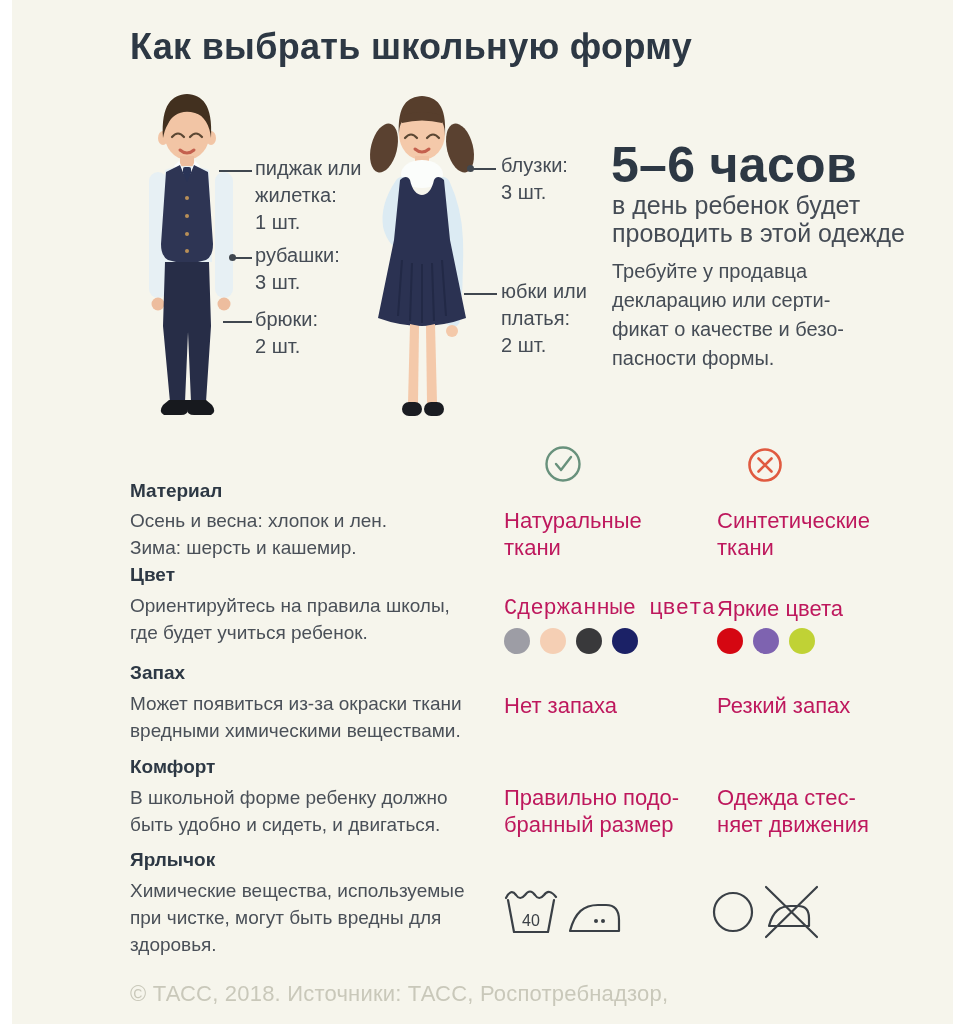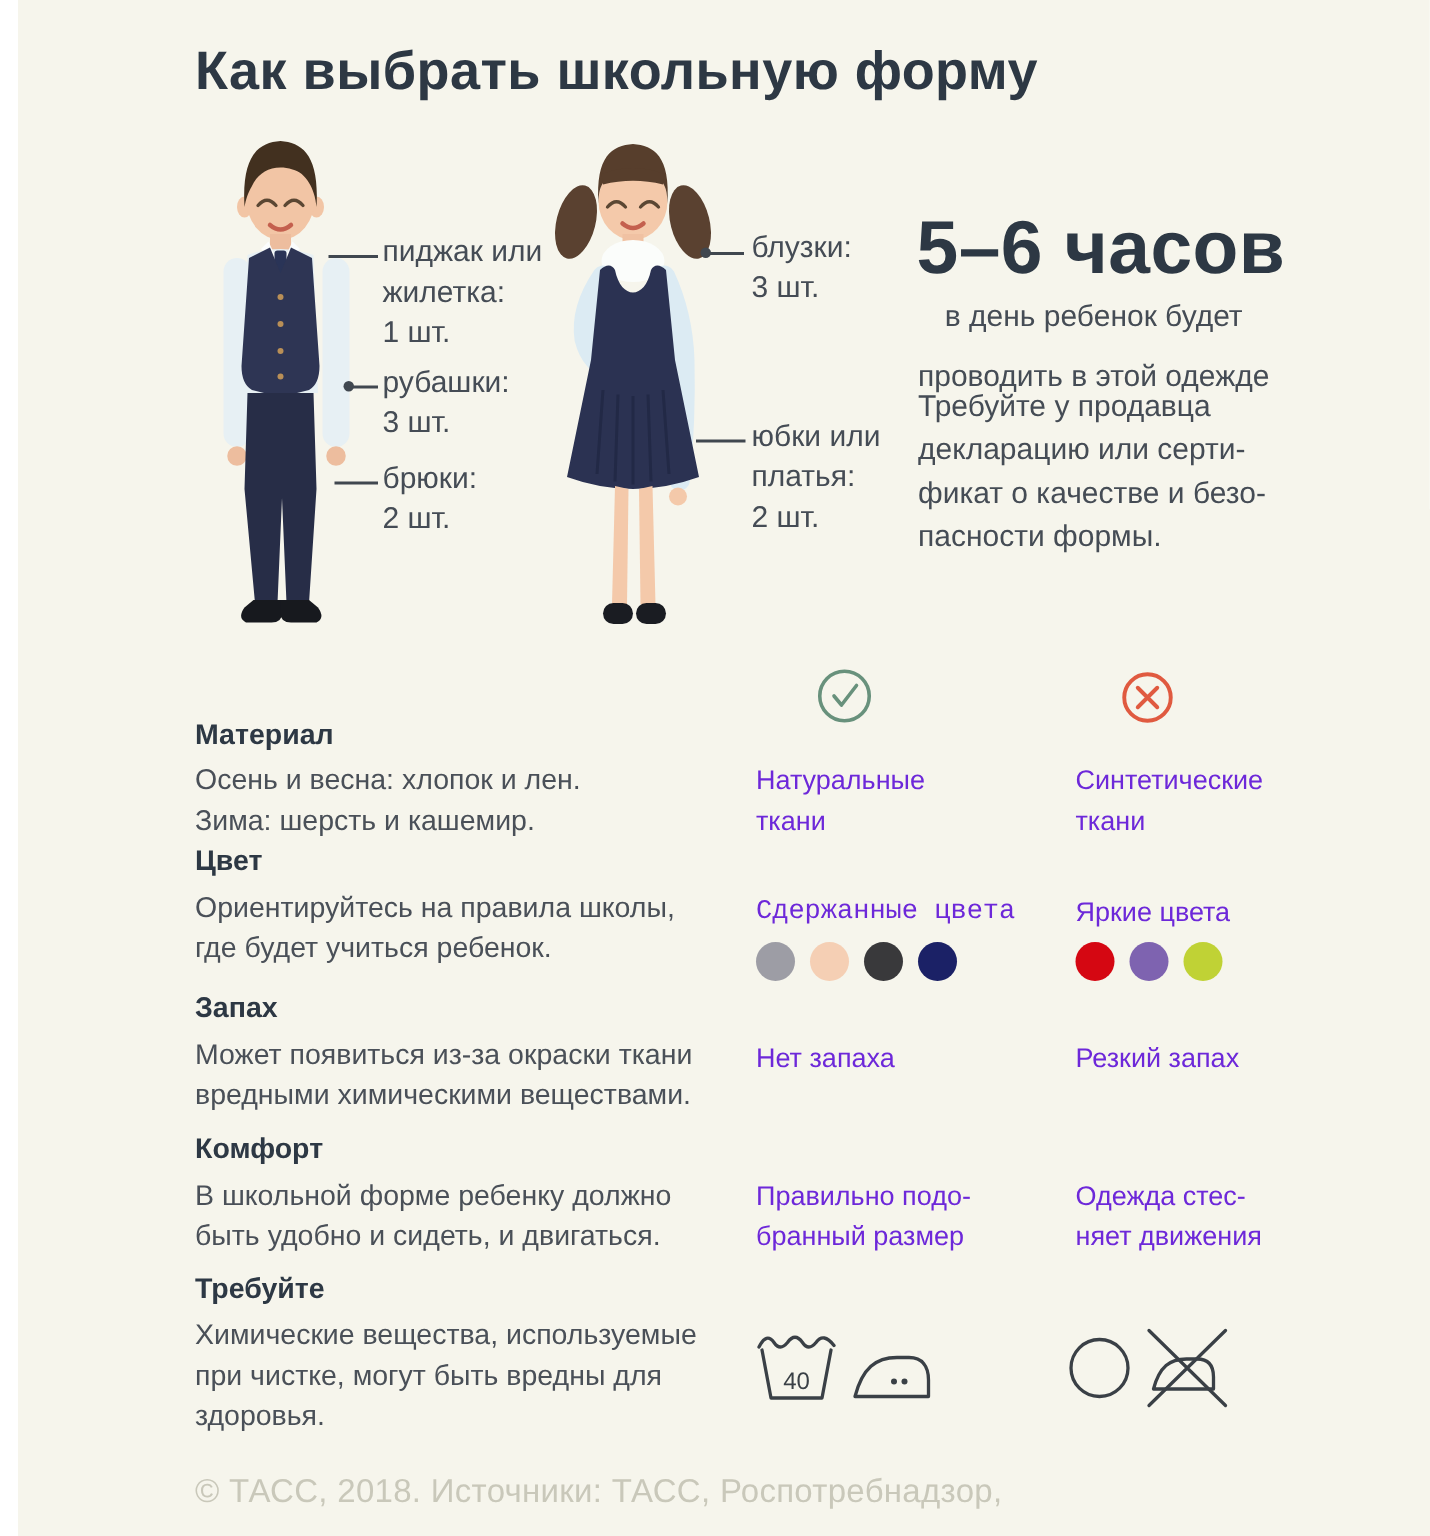--- a/index.html
+++ b/index.html
@@ -7,25 +7,25 @@
     position:relative;width:953px;height:1024px;background:#f6f5ec;overflow:hidden;
     font-family:"Liberation Sans",sans-serif;color:#4a5058;margin-left:12px;
   }
   .abs{position:absolute;}
   .pre{white-space:pre-line;}
   .title{font-size:36px;font-weight:bold;color:#2d3844;letter-spacing:.3px;}
   .figlabel{font-size:20px;line-height:27px;color:#454c55;}
   .connector{height:2px;background:#40474f;}
   .cdot{width:7px;height:7px;border-radius:50%;background:#40474f;}
   .hours{font-size:50px;font-weight:bold;color:#2d3844;letter-spacing:.3px;}
-  .hsub{font-size:20px;line-height:40px;color:#454c55;text-align:center;}
+  .hsub{font-size:25px;line-height:28px;color:#454c55;}
   .advice{font-size:20px;line-height:29px;color:#454c55;}
   .rowhead{font-size:19px;font-weight:bold;color:#2d3844;}
   .rowdesc{font-size:19px;line-height:27px;color:#4a5058;}
-  .colcell{font-size:18px;line-height:27px;color:#6d28d9;}
+  .colcell{font-size:22px;line-height:27px;color:#be185d;}
   .dot{width:26px;height:26px;border-radius:50%;display:inline-block;margin-right:10px;vertical-align:middle;}
   .footer{font-size:22px;color:#c9c8ba;letter-spacing:.2px;}
   svg{display:block;}
 </style>
 </head>
 <body>
 
 <div class="canvas">
 
   <div class="abs title" style="left:118px;top:26px;">Как выбрать школьную форму</div>
@@ -187,21 +187,21 @@
   <div class="abs colcell" style="left:705px;top:692px;">Резкий запах</div>
 
   <div class="abs rowhead" style="left:118px;top:756px;">Комфорт</div>
   <div class="abs rowdesc pre" style="left:118px;top:784px;width:370px;">В школьной форме ребенку должно
 быть удобно и сидеть, и двигаться.</div>
   <div class="abs colcell pre" style="left:492px;top:784px;width:210px;">Правильно подо-
 бранный размер</div>
   <div class="abs colcell pre" style="left:705px;top:784px;width:220px;">Одежда стес-
 няет движения</div>
 
-  <div class="abs rowhead" style="left:118px;top:849px;">Требуйте</div>
+  <div class="abs rowhead" style="left:118px;top:849px;">Ярлычок</div>
   <div class="abs rowdesc pre" style="left:118px;top:877px;width:380px;">Химические вещества, используемые
 при чистке, могут быть вредны для
 здоровья.</div>
 
   <div class="abs" style="left:492px;top:886px;">
     <svg width="54" height="50" viewBox="0 0 54 50">
       <g fill="none" stroke-width="2.2" stroke-linecap="round" stroke-linejoin="round" stroke="#3a4046">
         <path d="M2,12 Q7,2 12,9 Q16,15 21,9 Q26,2 31,9 Q35,15 40,9 Q45,2 52,11"></path>
         <path d="M4,14 L10,46 L44,46 L50,14"></path>
       </g>

